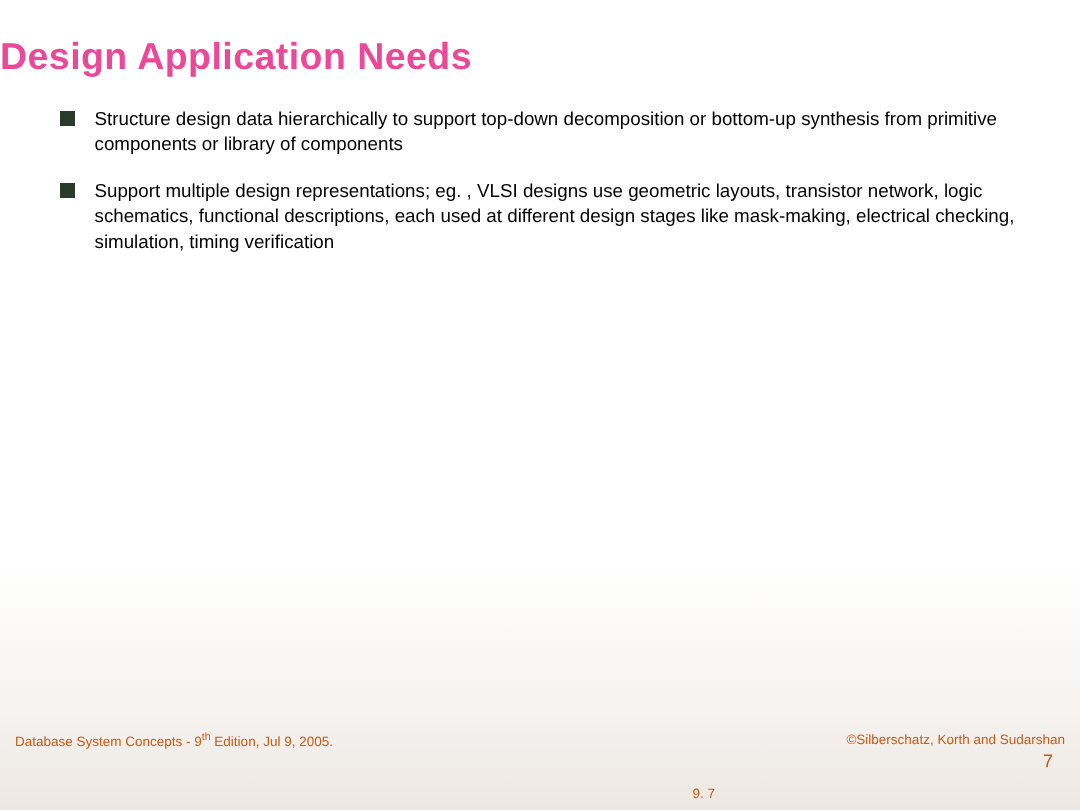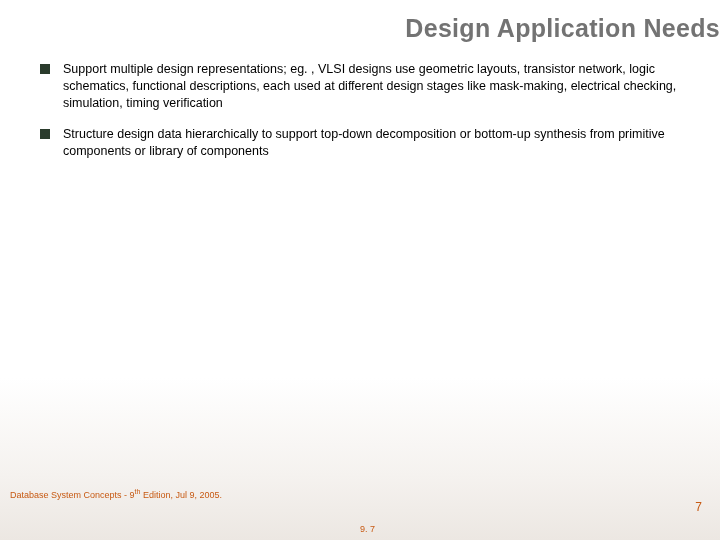--- a/index.html
+++ b/index.html
@@ -12,25 +12,25 @@
     position: relative;
     overflow: hidden;
   }
   .slide {
     width: 720px;
     height: 540px;
     position: relative;
     box-sizing: border-box;
   }
   .title {
-    text-align: right;
-    color: #737373;
+    text-align: left;
+    color: #ec4899;
     font-weight: bold;
     font-size: 25px;
-    padding-top: 14px;
+    padding-top: 24px;
     letter-spacing: 0.3px;
   }
   .body {
     padding: 18px 40px 0 40px;
   }
   .bullet {
     display: flex;
     align-items: flex-start;
     margin-bottom: 14px;
   }
@@ -59,44 +59,45 @@
     left: 0;
     right: 0;
     bottom: 6px;
     display: flex;
     justify-content: space-between;
     padding: 0 10px;
     font-size: 9px;
     color: #c75a13;
   }
   .footer .left sup { font-size: 7px; }
-  .footer .center { text-align: left; flex:1;margin-top:36px; }
+  .footer .center { text-align: right; flex:1;margin-top:36px; }
   .footer .left { flex:1; text-align:left; }
   .footer .right { flex:1; text-align:right; }
 </style>
 </head>
 <body>
 
 <div class="slide">
 
   <div class="title">Design Application Needs</div>
 
   <div class="body">
     <div class="bullet">
       <div class="marker"></div>
-      <div class="bullet-text">Support multiple design representations; eg. , VLSI designs use geometric layouts, transistor network, logic schematics, functional descriptions, each used at different design stages like mask-making, electrical checking, simulation, timing verification</div>
+      <div class="bullet-text">Structure design data hierarchically to support top-down decomposition or bottom-up synthesis from primitive components or library of components</div>
     </div>
     <div class="bullet">
       <div class="marker"></div>
-      <div class="bullet-text">Structure design data hierarchically to support top-down decomposition or bottom-up synthesis from primitive components or library of components</div>
+      <div class="bullet-text">Support multiple design representations; eg. , VLSI designs use geometric layouts, transistor network, logic schematics, functional descriptions, each used at different design stages like mask-making, electrical checking, simulation, timing verification</div>
     </div>
   </div>
 
   <div class="page-num">7</div>
 
   <div class="footer">
     <div class="left">
       <span>Database System Concepts - 9</span><sup>th</sup><span> Edition, Jul 9, 2005.</span>
     </div>
     <div class="center">9. 7</div>
+    <div class="right">©Silberschatz, Korth and Sudarshan</div>
   </div>
 
 </div>
 
 </body></html>

